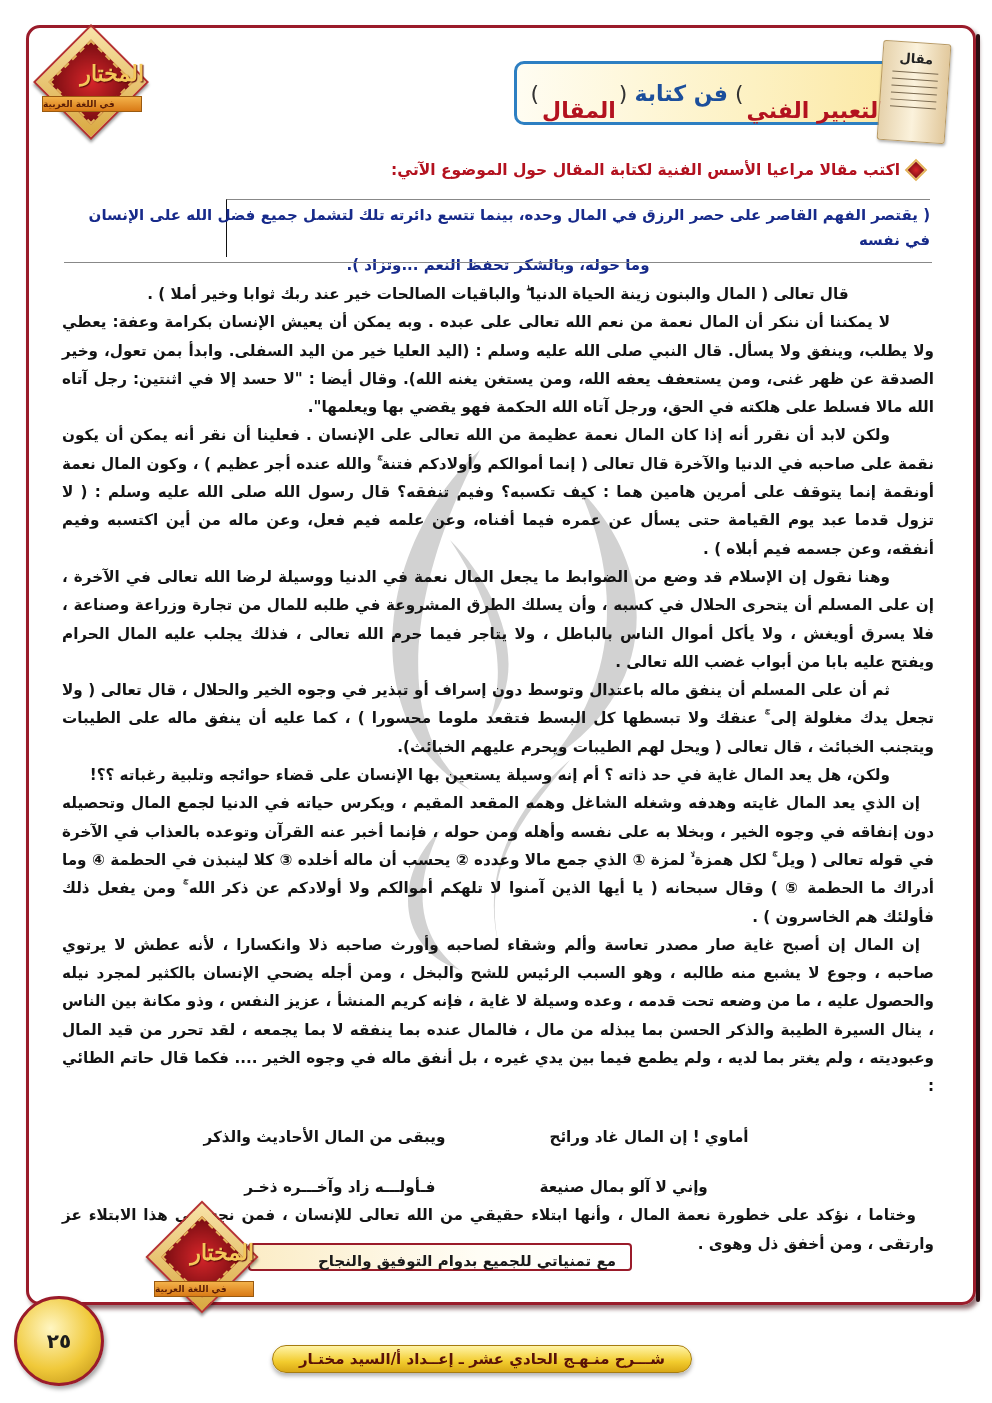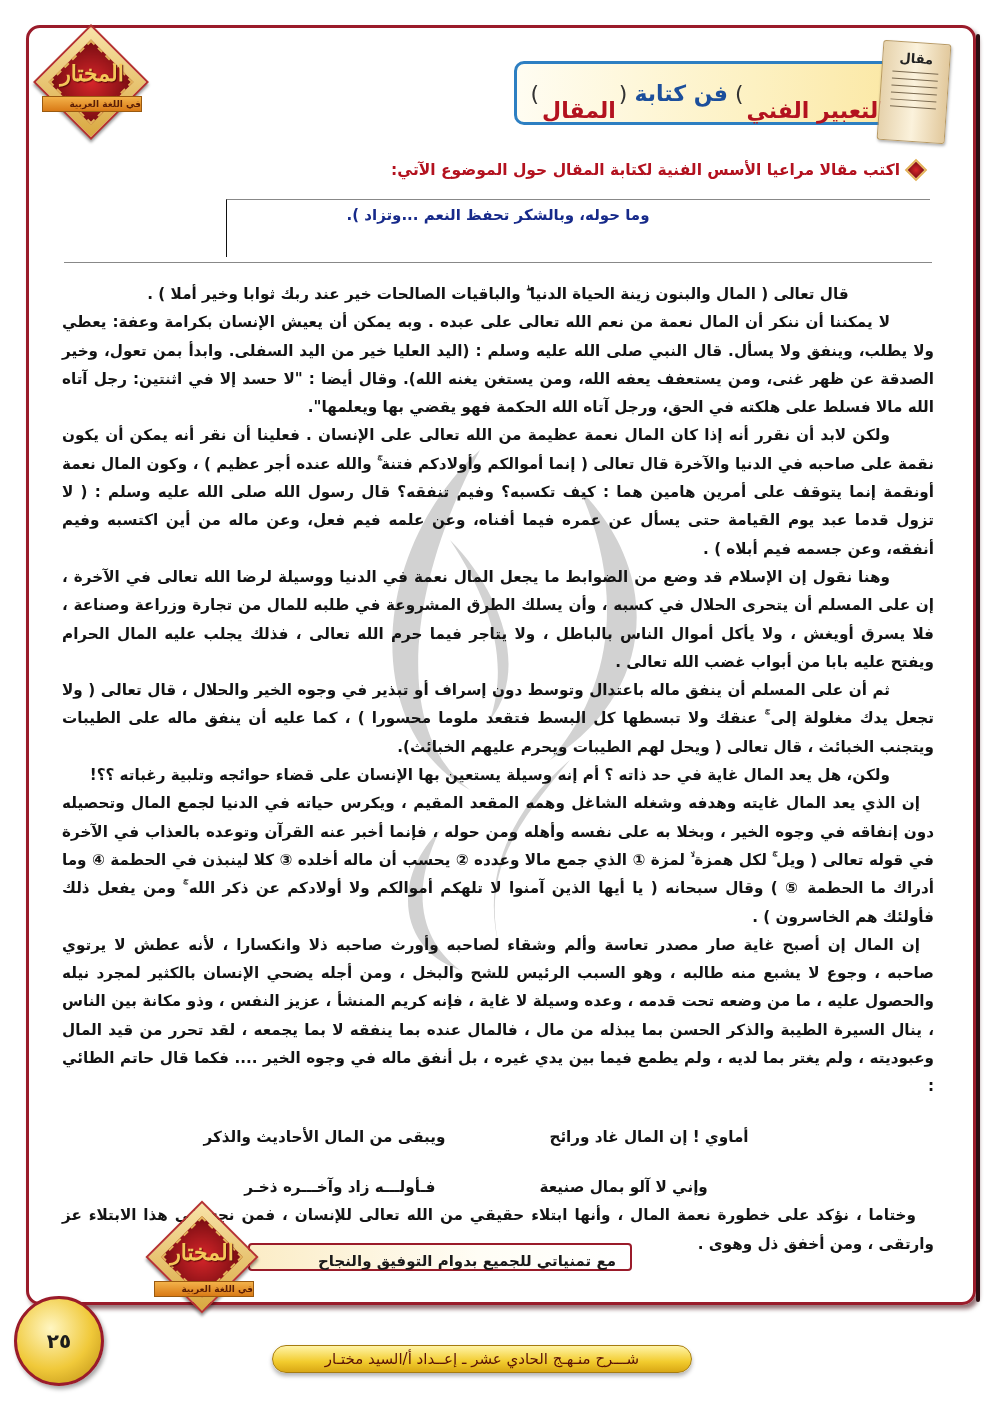--- a/index.html
+++ b/index.html
@@ -23,28 +23,28 @@
     position: absolute; left: 28px; top: 0; width: 82px; height: 82px; transform: rotate(45deg);
     transform-origin: 50% 50%; margin-top: 15px;
     background: linear-gradient(135deg,#f8e3a8,#d9a840); border: 2px solid #b5312f;
     box-shadow: 2px 2px 3px rgba(0,0,0,0.4);
   }
   .diamond-inner {
     position: absolute; inset: 9px; background: radial-gradient(circle,#d7262a,#7a0d12);
     border: 2px dashed #e3b25a;
   }
   .logo-text {
-    position: absolute; left: 18px; top: 34px; width: 104px; text-align: center;
+    position: absolute; left: 18px; top: 34px; width: 104px; text-align: right;
     font-family: "DejaVu Serif", serif; font-weight: bold; color: #f4c75a; font-size: 22px;
     text-shadow: 1px 1px 1px #5b0a0a;
   }
   .logo-ribbon {
     position: absolute; left: 20px; top: 70px; width: 100px; height: 16px;
     background: linear-gradient(#f3b24a,#d97a16); border: 1px solid #9a5a10;
-    font-size: 9px; color: #5a1d06; text-align: right; line-height: 14px; font-weight: bold;
+    font-size: 9px; color: #5a1d06; text-align: left; line-height: 14px; font-weight: bold;
   }
 
   
   .title-banner {
     position: absolute; left: 514px; top: 61px; width: 400px; height: 64px;
     border: 3px solid #2d7fc2; border-radius: 10px;
     background: linear-gradient(90deg,#fffdf2 0%,#fdf1c2 60%,#fbe7a2 100%);
     display: flex; align-items: center; justify-content: center; direction: rtl;
     font-weight: bold; font-size: 22px;
   }
@@ -118,21 +118,21 @@
     display: flex; align-items: center; justify-content: center;
     font-weight: bold; font-size: 20px; color: #1b1b1b;
   }
 
   
   .footer-bar {
     position: absolute; left: 272px; top: 1345px; width: 420px; height: 28px;
     background: linear-gradient(#fff4a8,#f2cc2e 60%,#d9a714);
     border: 1px solid #a67c10; border-radius: 14px;
     box-shadow: 0 3px 4px rgba(0,0,0,0.3);
-    direction: rtl; text-align: center; font-weight: normal; font-size: 15px; line-height: 26px; color: #5a1207;
+    direction: rtl; text-align: center; font-weight: bold; font-size: 15px; line-height: 26px; color: #5a1207;
   }
 </style>
 </head>
 <body>
 
 <div class="frame"></div>
 
 <div class="logo-tl">
   <div class="diamond-outer">
       <div class="diamond-inner"></div>
@@ -160,20 +160,21 @@
   <div class="line"></div>
 </div>
 
 <div class="instruction">
   <span class="bullet-icon"></span>
   <span>اكتب مقالا مراعيا الأسس الفنية لكتابة المقال حول الموضوع الآتي:</span>
 </div>
 
 <div class="topic"></div>
 <div class="topic-text">
+  <span class="l1">( يقتصر الفهم القاصر على حصر الرزق في المال وحده، بينما تتسع دائرته تلك لتشمل جميع فضل الله على الإنسان في نفسه</span>
   <span>وما حوله، وبالشكر تحفظ النعم ...وتزاد ).</span>
 </div>
 <div class="sep"></div>
 
 <svg class="watermark" viewBox="0 0 360 560">
   <path d="M150 20 C 40 120, 30 300, 140 360 C 60 300, 80 150, 150 20 Z" fill="#8a8a8a"></path>
   <path d="M250 60 C 330 140, 330 260, 220 330 C 290 250, 290 150, 250 60 Z" fill="#8a8a8a"></path>
   <path d="M120 110 C 170 160, 200 240, 160 290 C 180 230, 160 170, 120 110 Z" fill="#8a8a8a"></path>
   <path d="M240 330 C 180 380, 150 450, 170 520 C 150 440, 190 390, 240 330 Z" fill="#8a8a8a"></path>
   <path d="M110 400 C 60 450, 70 520, 130 540 C 90 510, 80 460, 110 400 Z" fill="#8a8a8a"></path>

